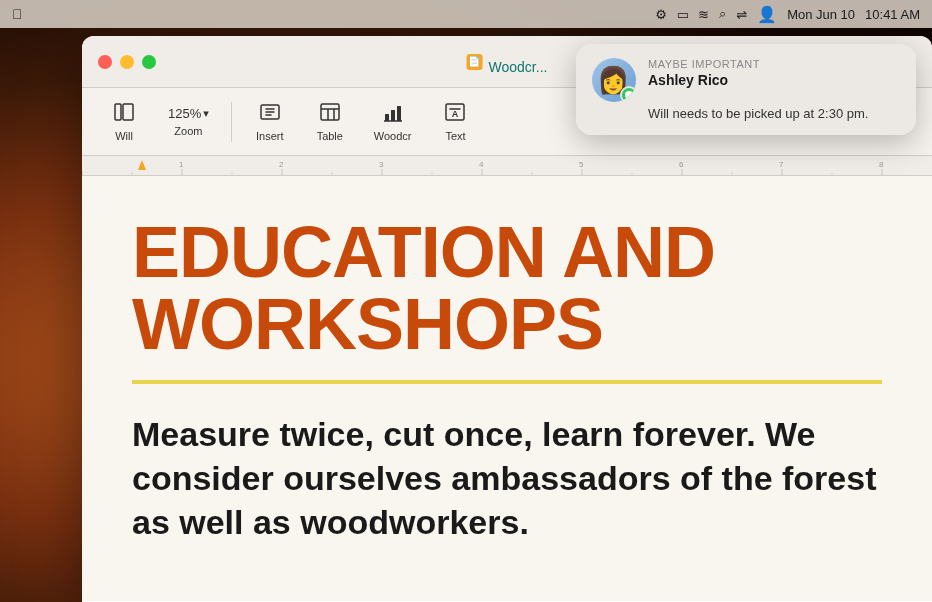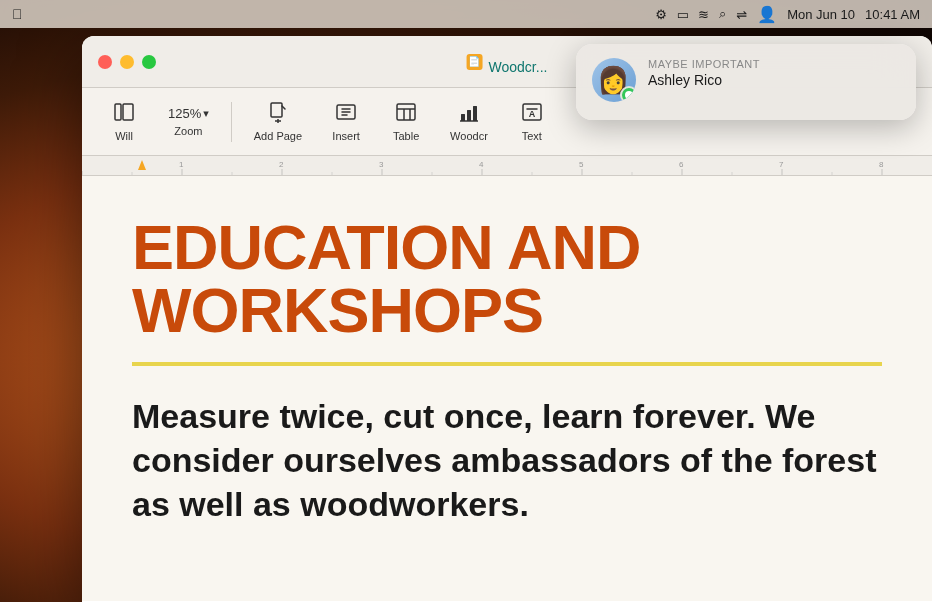--- a/index.html
+++ b/index.html
@@ -201,21 +201,21 @@
 
     
     .doc-content {
       background: #f9f6f0;
       padding: 40px 50px;
       height: calc(100% - 141px);
       overflow: hidden;
     }
 
     .doc-heading {
-      font-size: 63px;
+      font-size: 72px;
       font-weight: 900;
       color: #c84a0a;
       line-height: 1.0;
       margin-bottom: 20px;
       letter-spacing: -1px;
     }
 
     .doc-divider {
       height: 4px;
       background: #e8d44d;
@@ -293,21 +293,21 @@
       font-size: 11px;
       color: #888;
       font-weight: 500;
       letter-spacing: 0.5px;
       text-transform: uppercase;
       margin-bottom: 2px;
     }
 
     .notification-sender {
       font-size: 14px;
-      font-weight: 400;
+      font-weight: 700;
       color: #1a1a1a;
       margin-bottom: 18px;
     }
 
     .notification-message {
       font-size: 13px;
       color: #333;
     }
 
     
@@ -375,31 +375,20 @@
       <div class="zoom-control">
         <div class="zoom-value">
           <span style="font-size:13px; color:#333;">125%</span>
           <span style="font-size:11px; color:#333;">▾</span>
         </div>
         <span class="zoom-label">Zoom</span>
       </div>
 
       <div class="toolbar-divider"></div>
 
-      <div class="toolbar-item">
-        <span class="toolbar-icon">
-          <svg width="22" height="22" viewBox="0 0 22 22" fill="none">
-            <rect x="4" y="2" width="11" height="14" rx="1" stroke="#333" stroke-width="1.5"></rect>
-            <path d="M15 5l3 3" stroke="#333" stroke-width="1.5" stroke-linecap="round"></path>
-            <line x1="11" y1="18" x2="11" y2="22" stroke="#333" stroke-width="1.5"></line>
-            <line x1="8" y1="20" x2="14" y2="20" stroke="#333" stroke-width="1.5"></line>
-          </svg>
-        </span>
-        <span class="toolbar-label">Add Page</span>
-      </div>
 
       <div class="toolbar-item">
         <span class="toolbar-icon">
           <svg width="22" height="22" viewBox="0 0 22 22" fill="none">
             <rect x="2" y="4" width="18" height="14" rx="1.5" stroke="#333" stroke-width="1.5"></rect>
             <line x1="7" y1="8" x2="15" y2="8" stroke="#333" stroke-width="1.5" stroke-linecap="round"></line>
             <line x1="7" y1="11" x2="15" y2="11" stroke="#333" stroke-width="1.5" stroke-linecap="round"></line>
             <line x1="7" y1="14" x2="12" y2="14" stroke="#333" stroke-width="1.5" stroke-linecap="round"></line>
           </svg>
         </span>
@@ -487,16 +476,17 @@
   <div class="notification">
     <div class="notification-avatar">
       <span class="avatar-face">👩</span>
       <div class="messages-badge">
         <div class="messages-badge-dot"></div>
       </div>
     </div>
     <div class="notification-content">
       <div class="notification-label">MAYBE IMPORTANT</div>
       <div class="notification-sender">Ashley Rico</div>
+      <div class="notification-message">Will needs to be picked up at 2:30 pm.</div>
     </div>
   </div>
 
 </div>
 
 </body></html>

